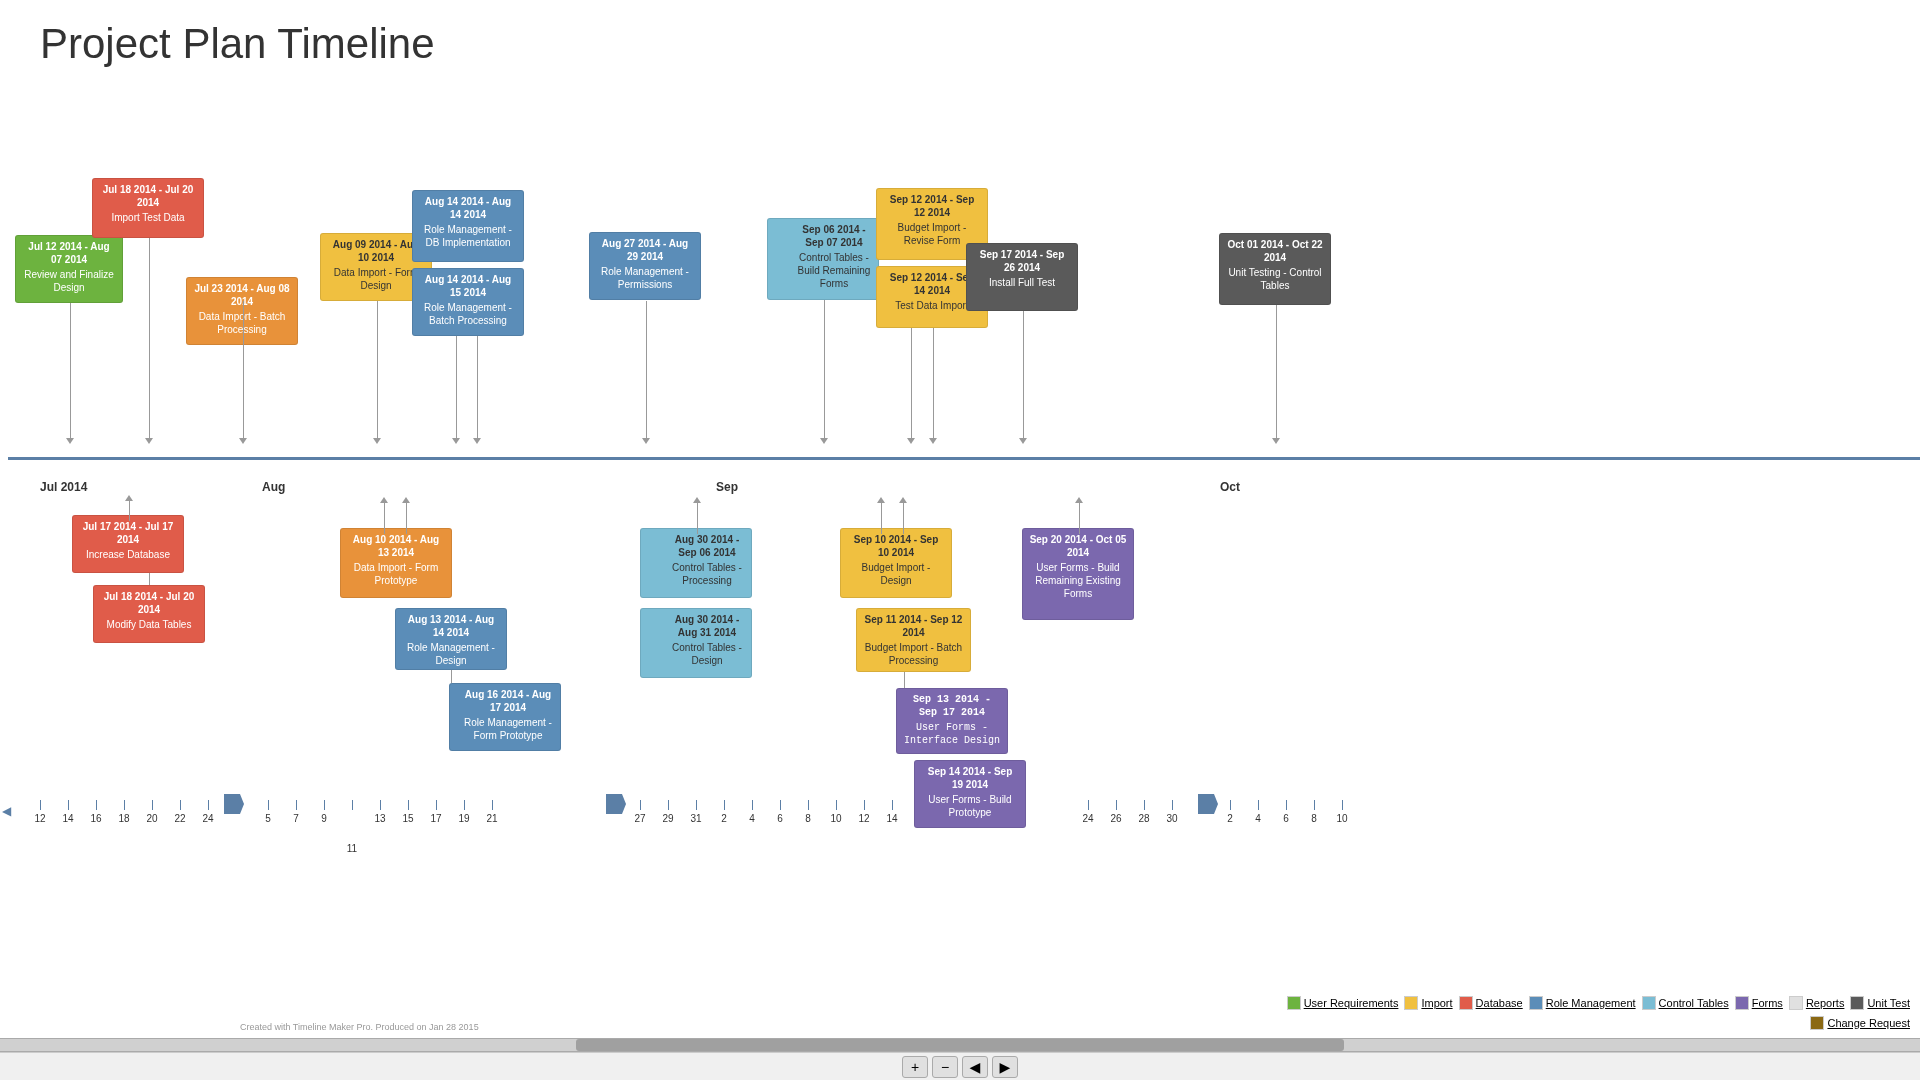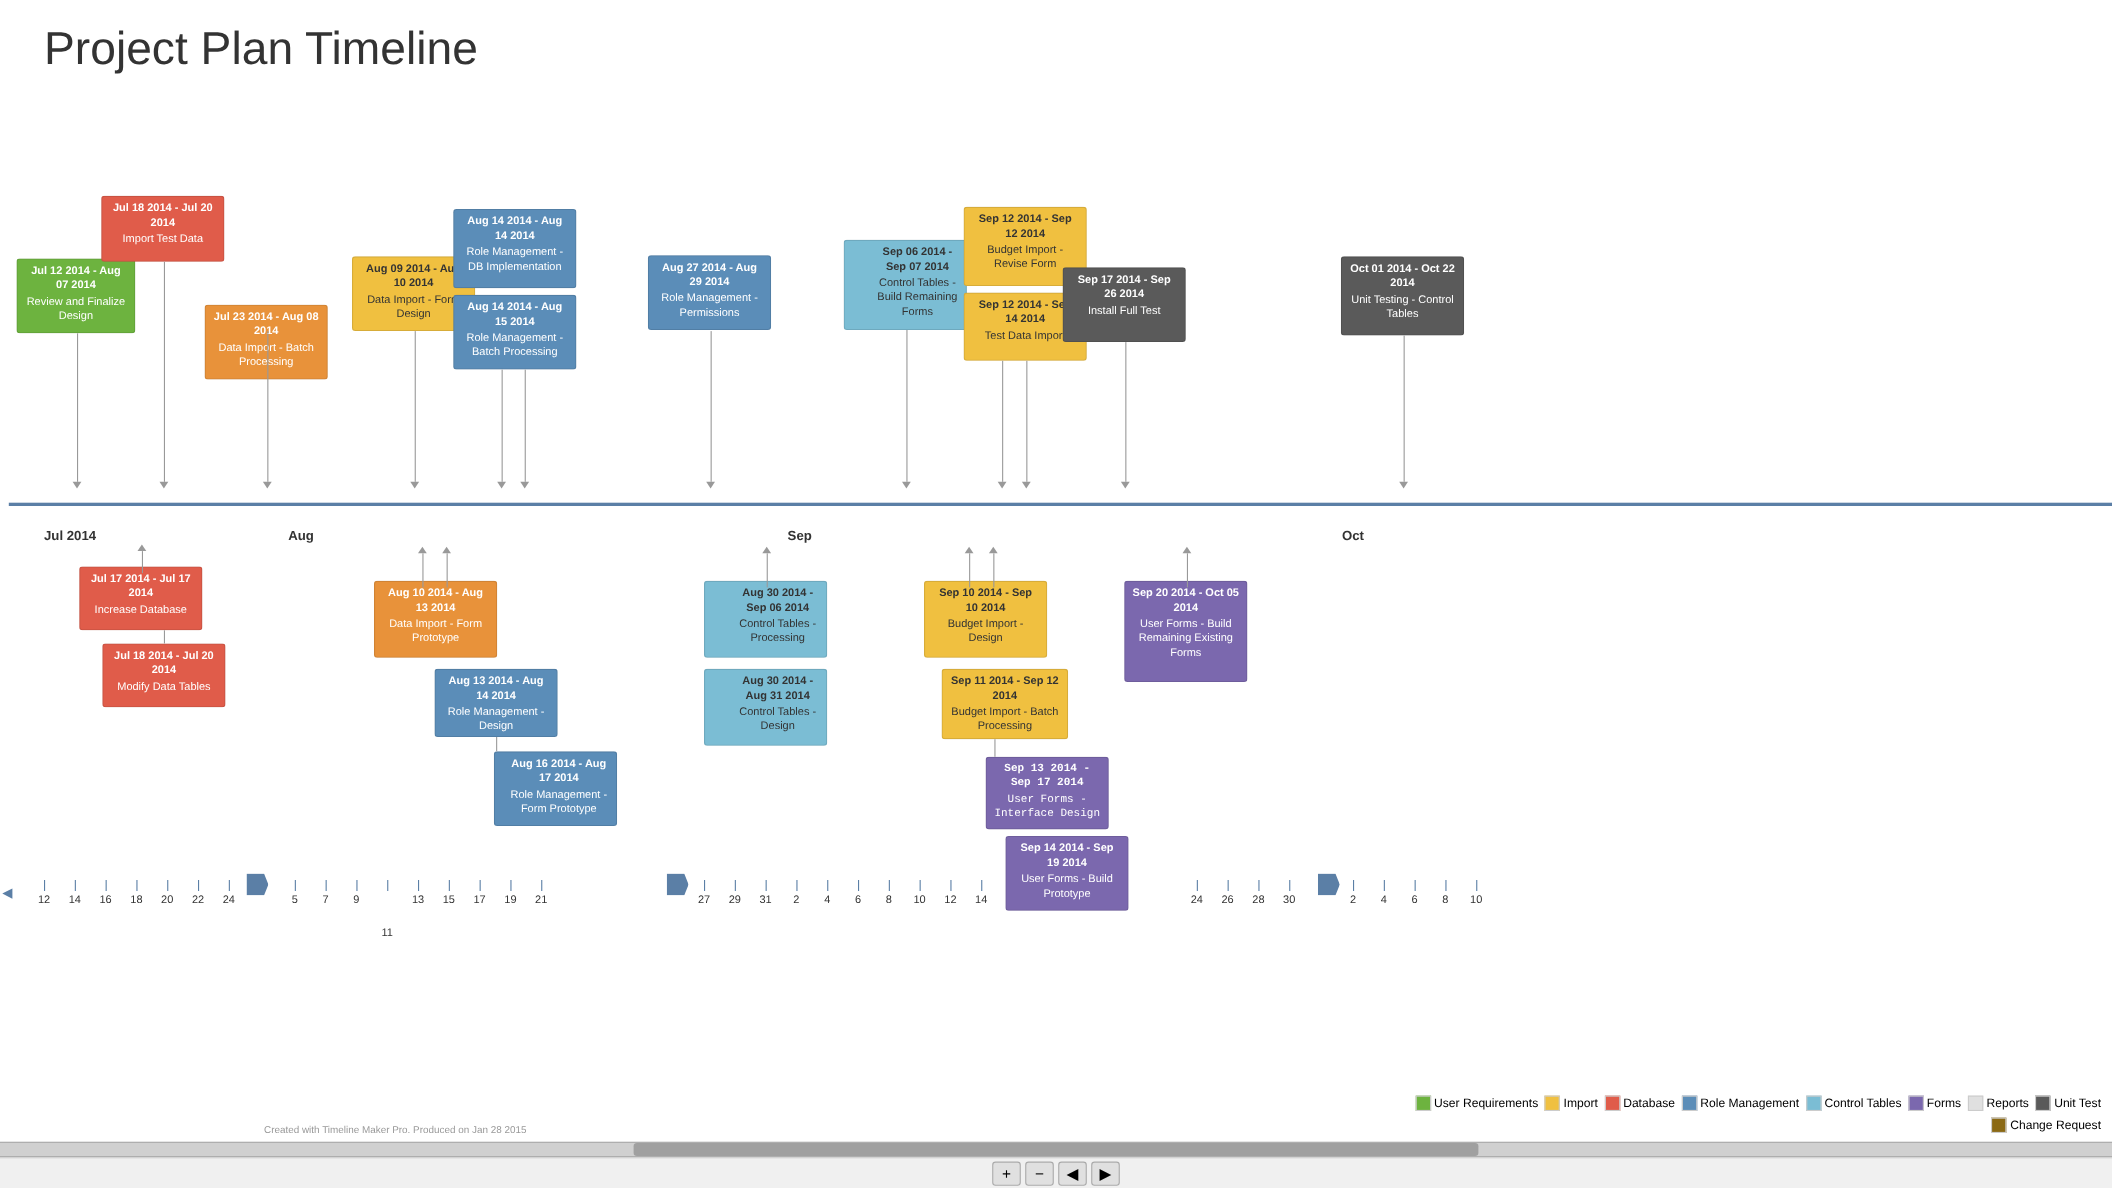--- a/index.html
+++ b/index.html
@@ -468,21 +468,21 @@
 
   <div class="arrow-up" style="left:1078px; top:407px; width:2px;">
     <div class="arrow-head-up"></div>
     <div class="arrow-line" style="height:31px;"></div>
   </div>
 
   <div style="position:absolute; left:904px; top:582px; width:1px; height:16px; background:#999;"></div>
 
 </div>
 
-<div class="legend" style="position:absolute; bottom:50px; right:10px; display:flex; flex-wrap:wrap; align-items:center; gap:6px; font-size:11px; max-width:700px; justify-content:flex-end;">
+<div class="legend" style="position:absolute; bottom:50px; right:10px; display:flex; flex-wrap:wrap; align-items:center; gap:6px; font-size:11px; max-width:700px; justify-content:flex-end;text-decoration:underline;">
   <div class="legend-item">
     <div class="legend-color" style="background:#6db33f;"></div>
     <span>User Requirements</span>
   </div>
   <div class="legend-item">
     <div class="legend-color" style="background:#f0c040;"></div>
     <span>Import</span>
   </div>
   <div class="legend-item">
     <div class="legend-color" style="background:#e05c4a;"></div>

